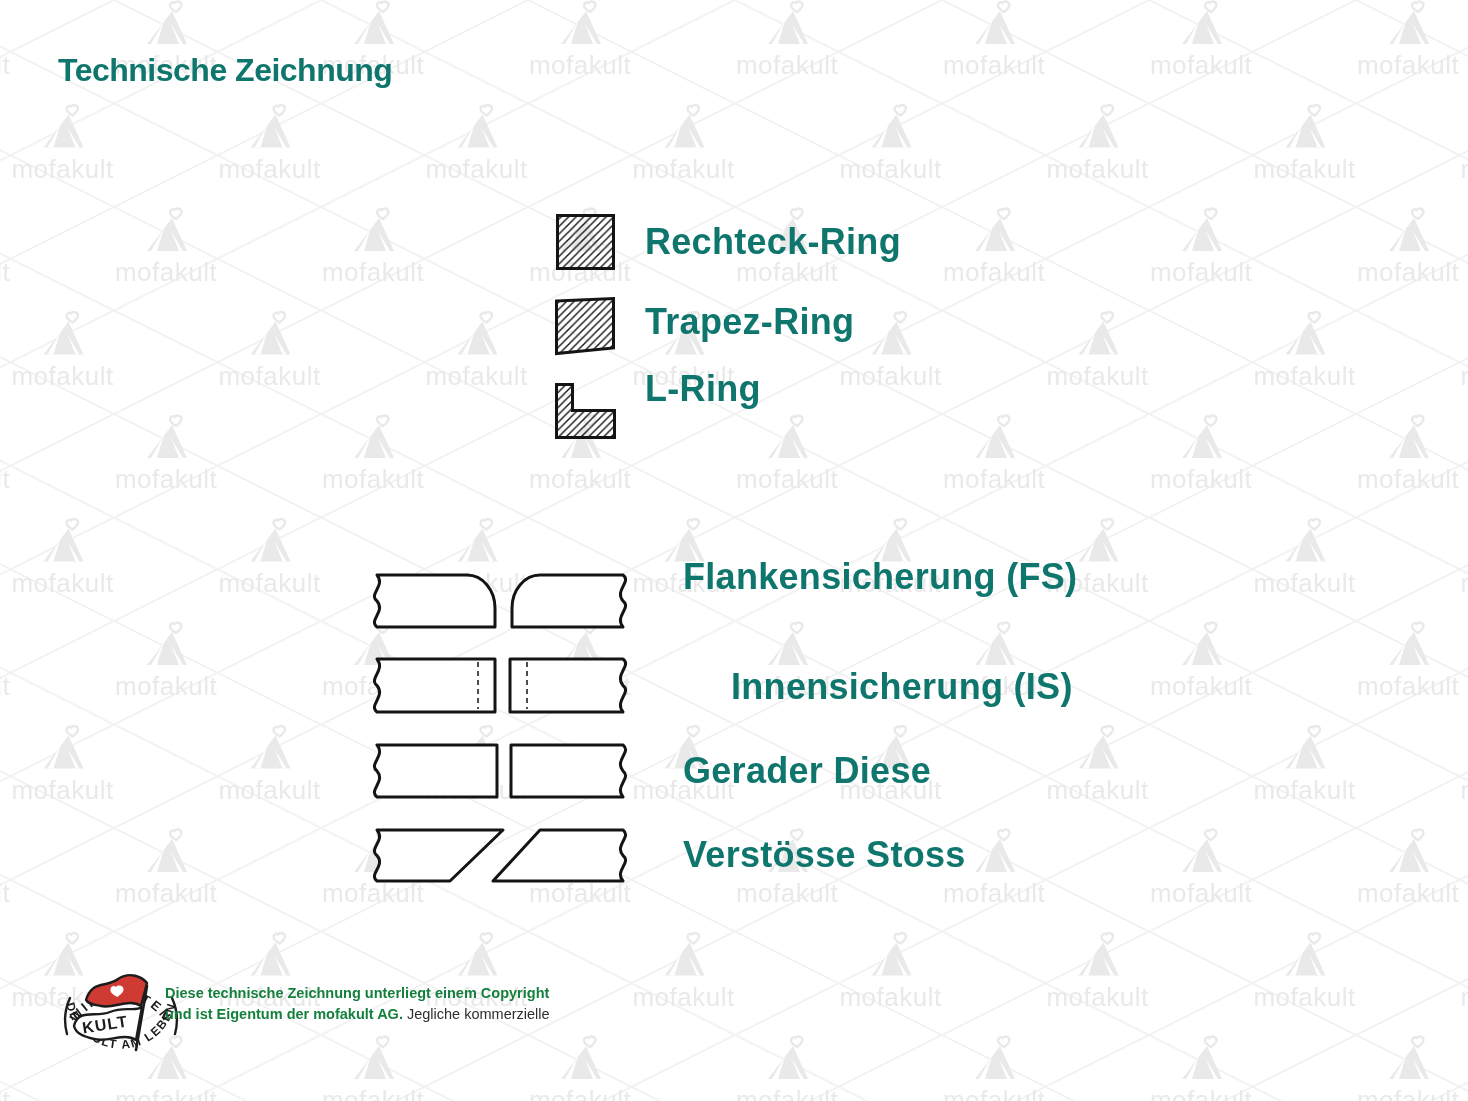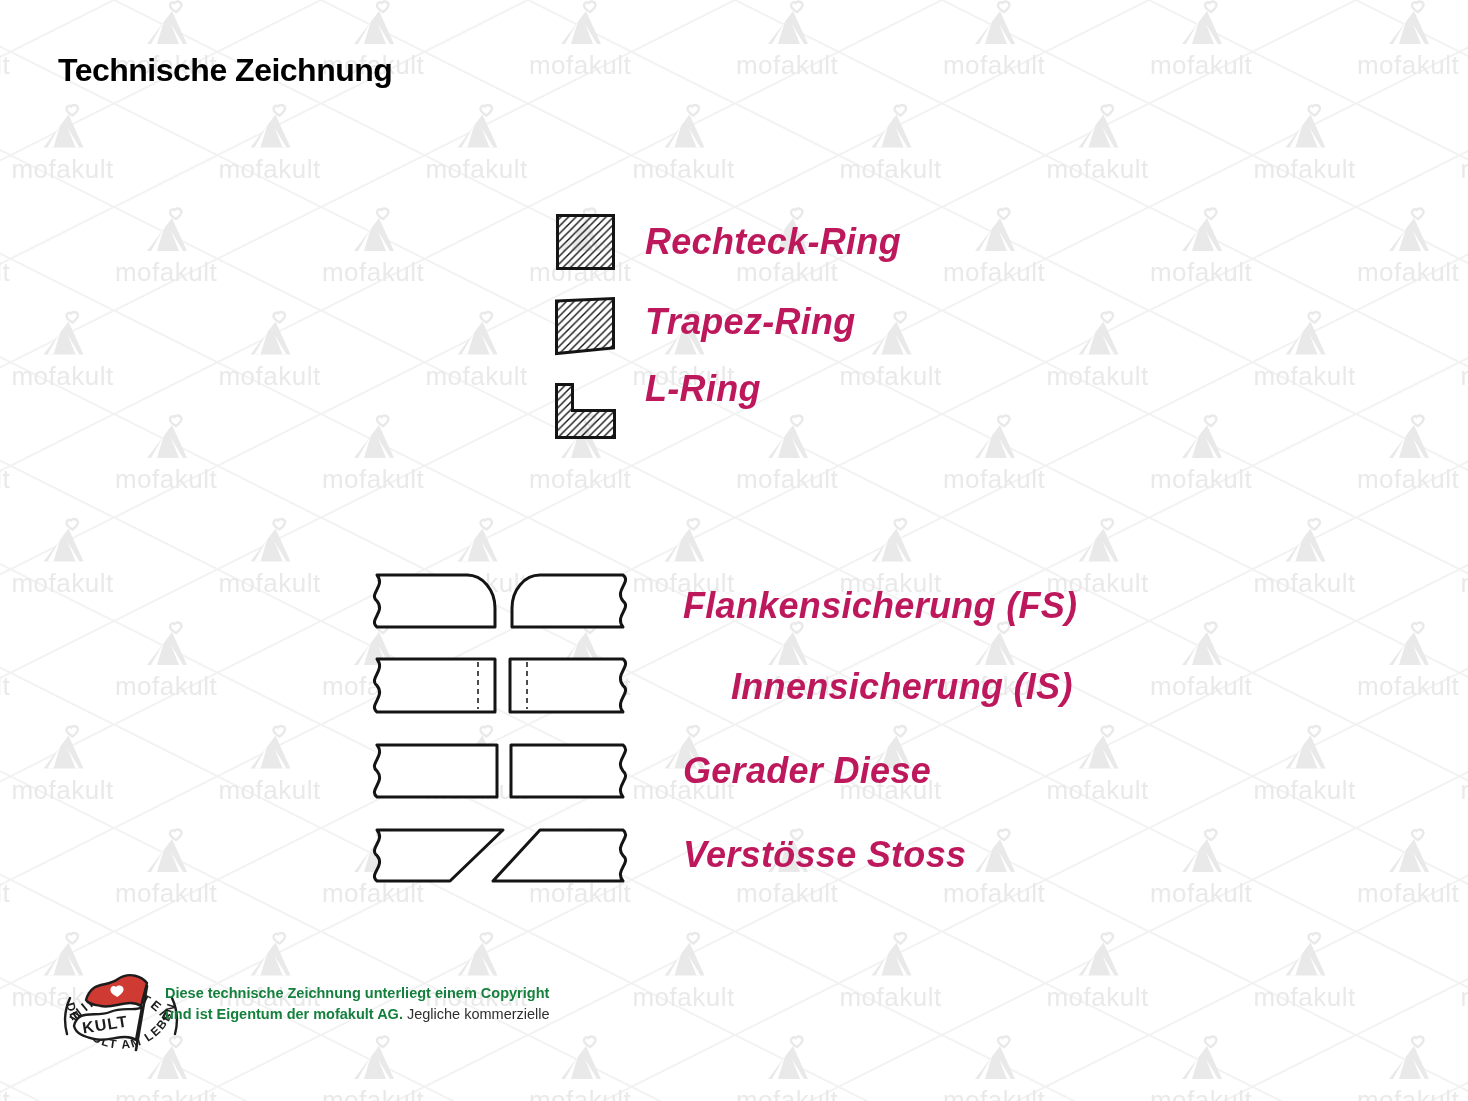--- a/index.html
+++ b/index.html
@@ -4,28 +4,27 @@
 <style>
   html,body{margin:0;padding:0;}
   body{
     width:1468px;height:1101px;position:relative;overflow:hidden;
     background:#ffffff;font-family:"Liberation Sans",sans-serif;
   }
   .abs{position:absolute;}
   #watermark-layer{position:absolute;left:0;top:0;width:1468px;height:1101px;pointer-events:none;}
   #page-title{
     position:absolute;left:58px;top:52px;
-    font-size:32px;font-weight:bold;letter-spacing:-0.5px;color:#000000;
+    font-size:32px;font-weight:bold;letter-spacing:-0.5px;color:#0f766e;
     white-space:nowrap;
   }
   .symbol-label{
     position:absolute;height:48px;line-height:48px;
-    font-size:36px;font-weight:bold;color:#be185d;letter-spacing:0.3px;
+    font-size:36px;font-weight:bold;color:#0f766e;letter-spacing:0.3px;
     white-space:nowrap;
-    font-style:italic;
   }
   #copyright-block{
     position:absolute;left:165px;top:983px;
     font-size:14.5px;line-height:21px;color:#2e2e2e;
   }
   #copyright-block .cline{white-space:pre;}
   #copyright-block .b{font-weight:bold;color:#15803d;}
   #logo{position:absolute;left:50px;top:946px;width:142px;height:142px;}
 </style>
 </head>
@@ -96,21 +95,21 @@
     <path d="M 7,180 H 127 V 232 H 7 c -9,-7 9,-15 0,-26 c -9,-7 9,-15 0,-26 Z"></path>
     <path d="M 253,180 c 9,7 -9,15 0,26 c 9,7 -9,15 0,26 H 141 V 180 Z"></path>
   </g>
 
   <g>
     <path d="M 7,265 H 133 L 80,316 H 7 c -9,-7 9,-15 0,-25.5 c -9,-7 9,-15 0,-25.5 Z"></path>
     <path d="M 253,265 c 9,7 -9,15 0,25.5 c 9,7 -9,15 0,25.5 H 123 L 170,265 Z"></path>
   </g>
 </svg>
 
-<div class="symbol-label" style="left:683px;top:582px;text-align:right;">Flankensicherung (FS)</div>
+<div class="symbol-label" style="left:683px;top:553px;text-align:right;">Flankensicherung (FS)</div>
 <div class="symbol-label" style="left:683px;top:663px;margin-left:48px;">Innensicherung (IS)</div>
 <div class="symbol-label" style="left:683px;top:747px;">Gerader Diese</div>
 <div class="symbol-label" style="left:683px;top:831px;">Verstösse Stoss</div>
 
 <svg id="logo" viewBox="0 0 142 142">
   <defs>
     <path id="arcTop" d="M 21,90 A 52 52 0 0 1 121,90"></path>
     <path id="arcBottom" d="M 16,57 A 56 56 0 0 0 126,57"></path>
   </defs>
 

